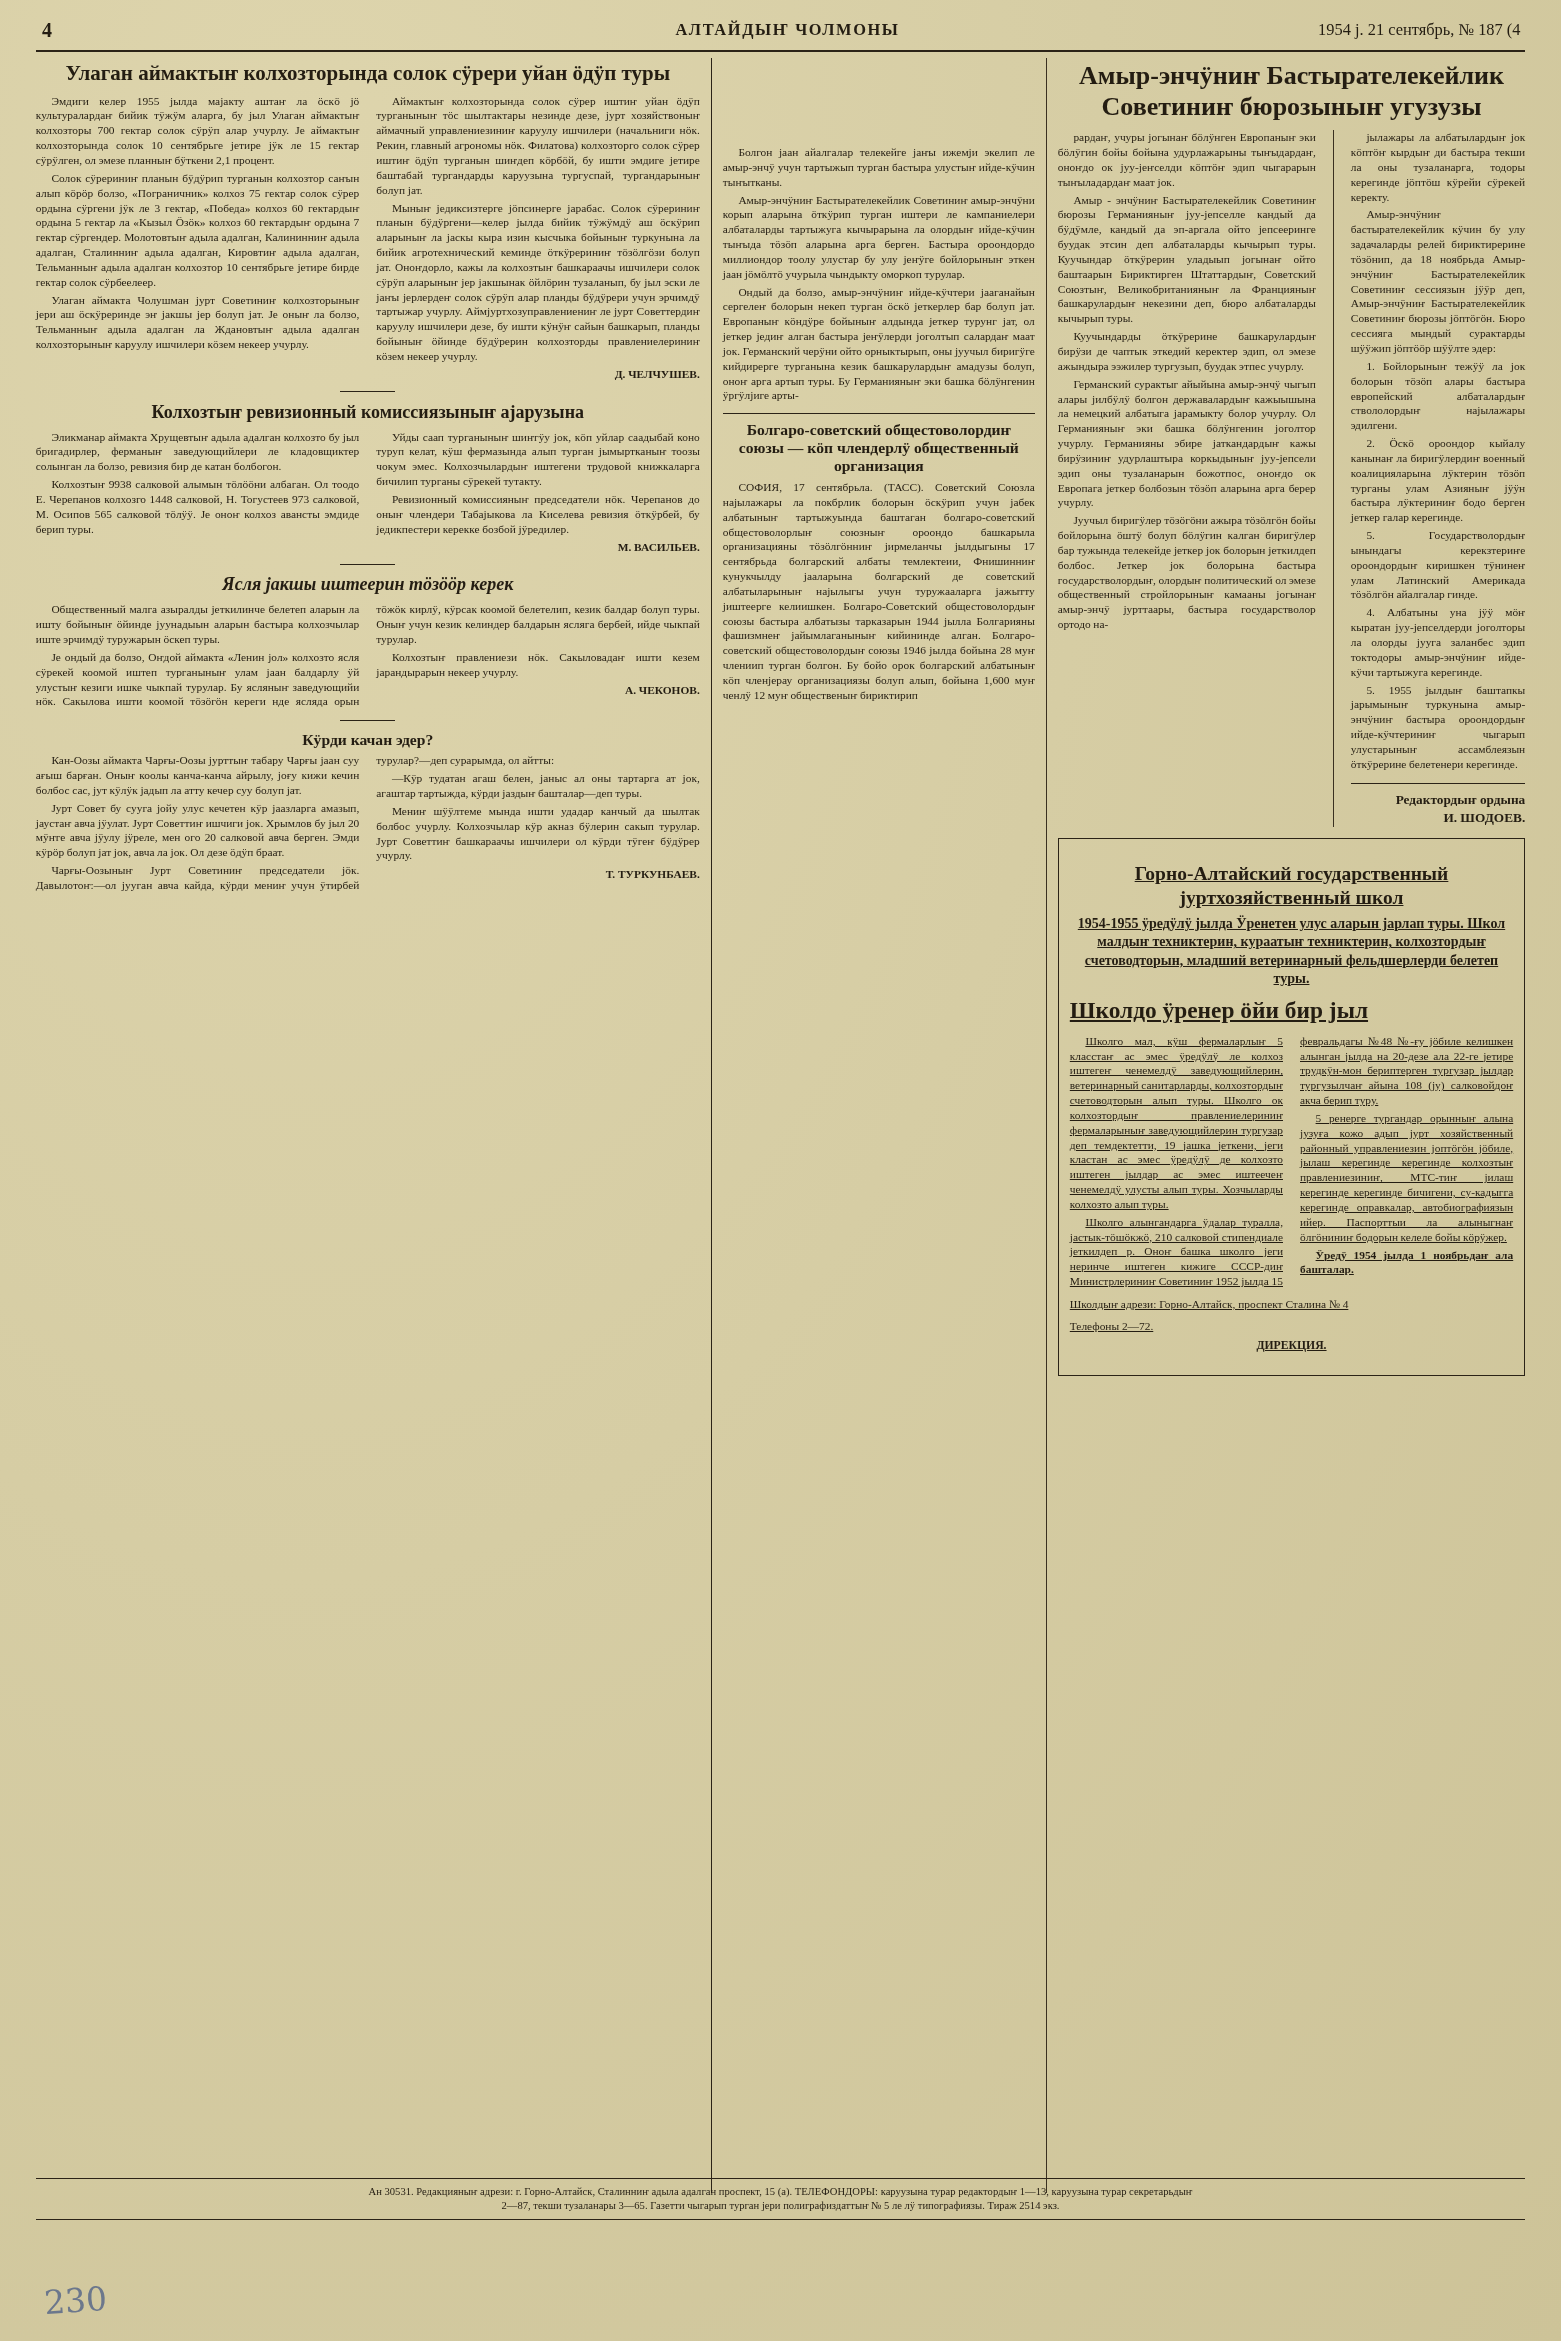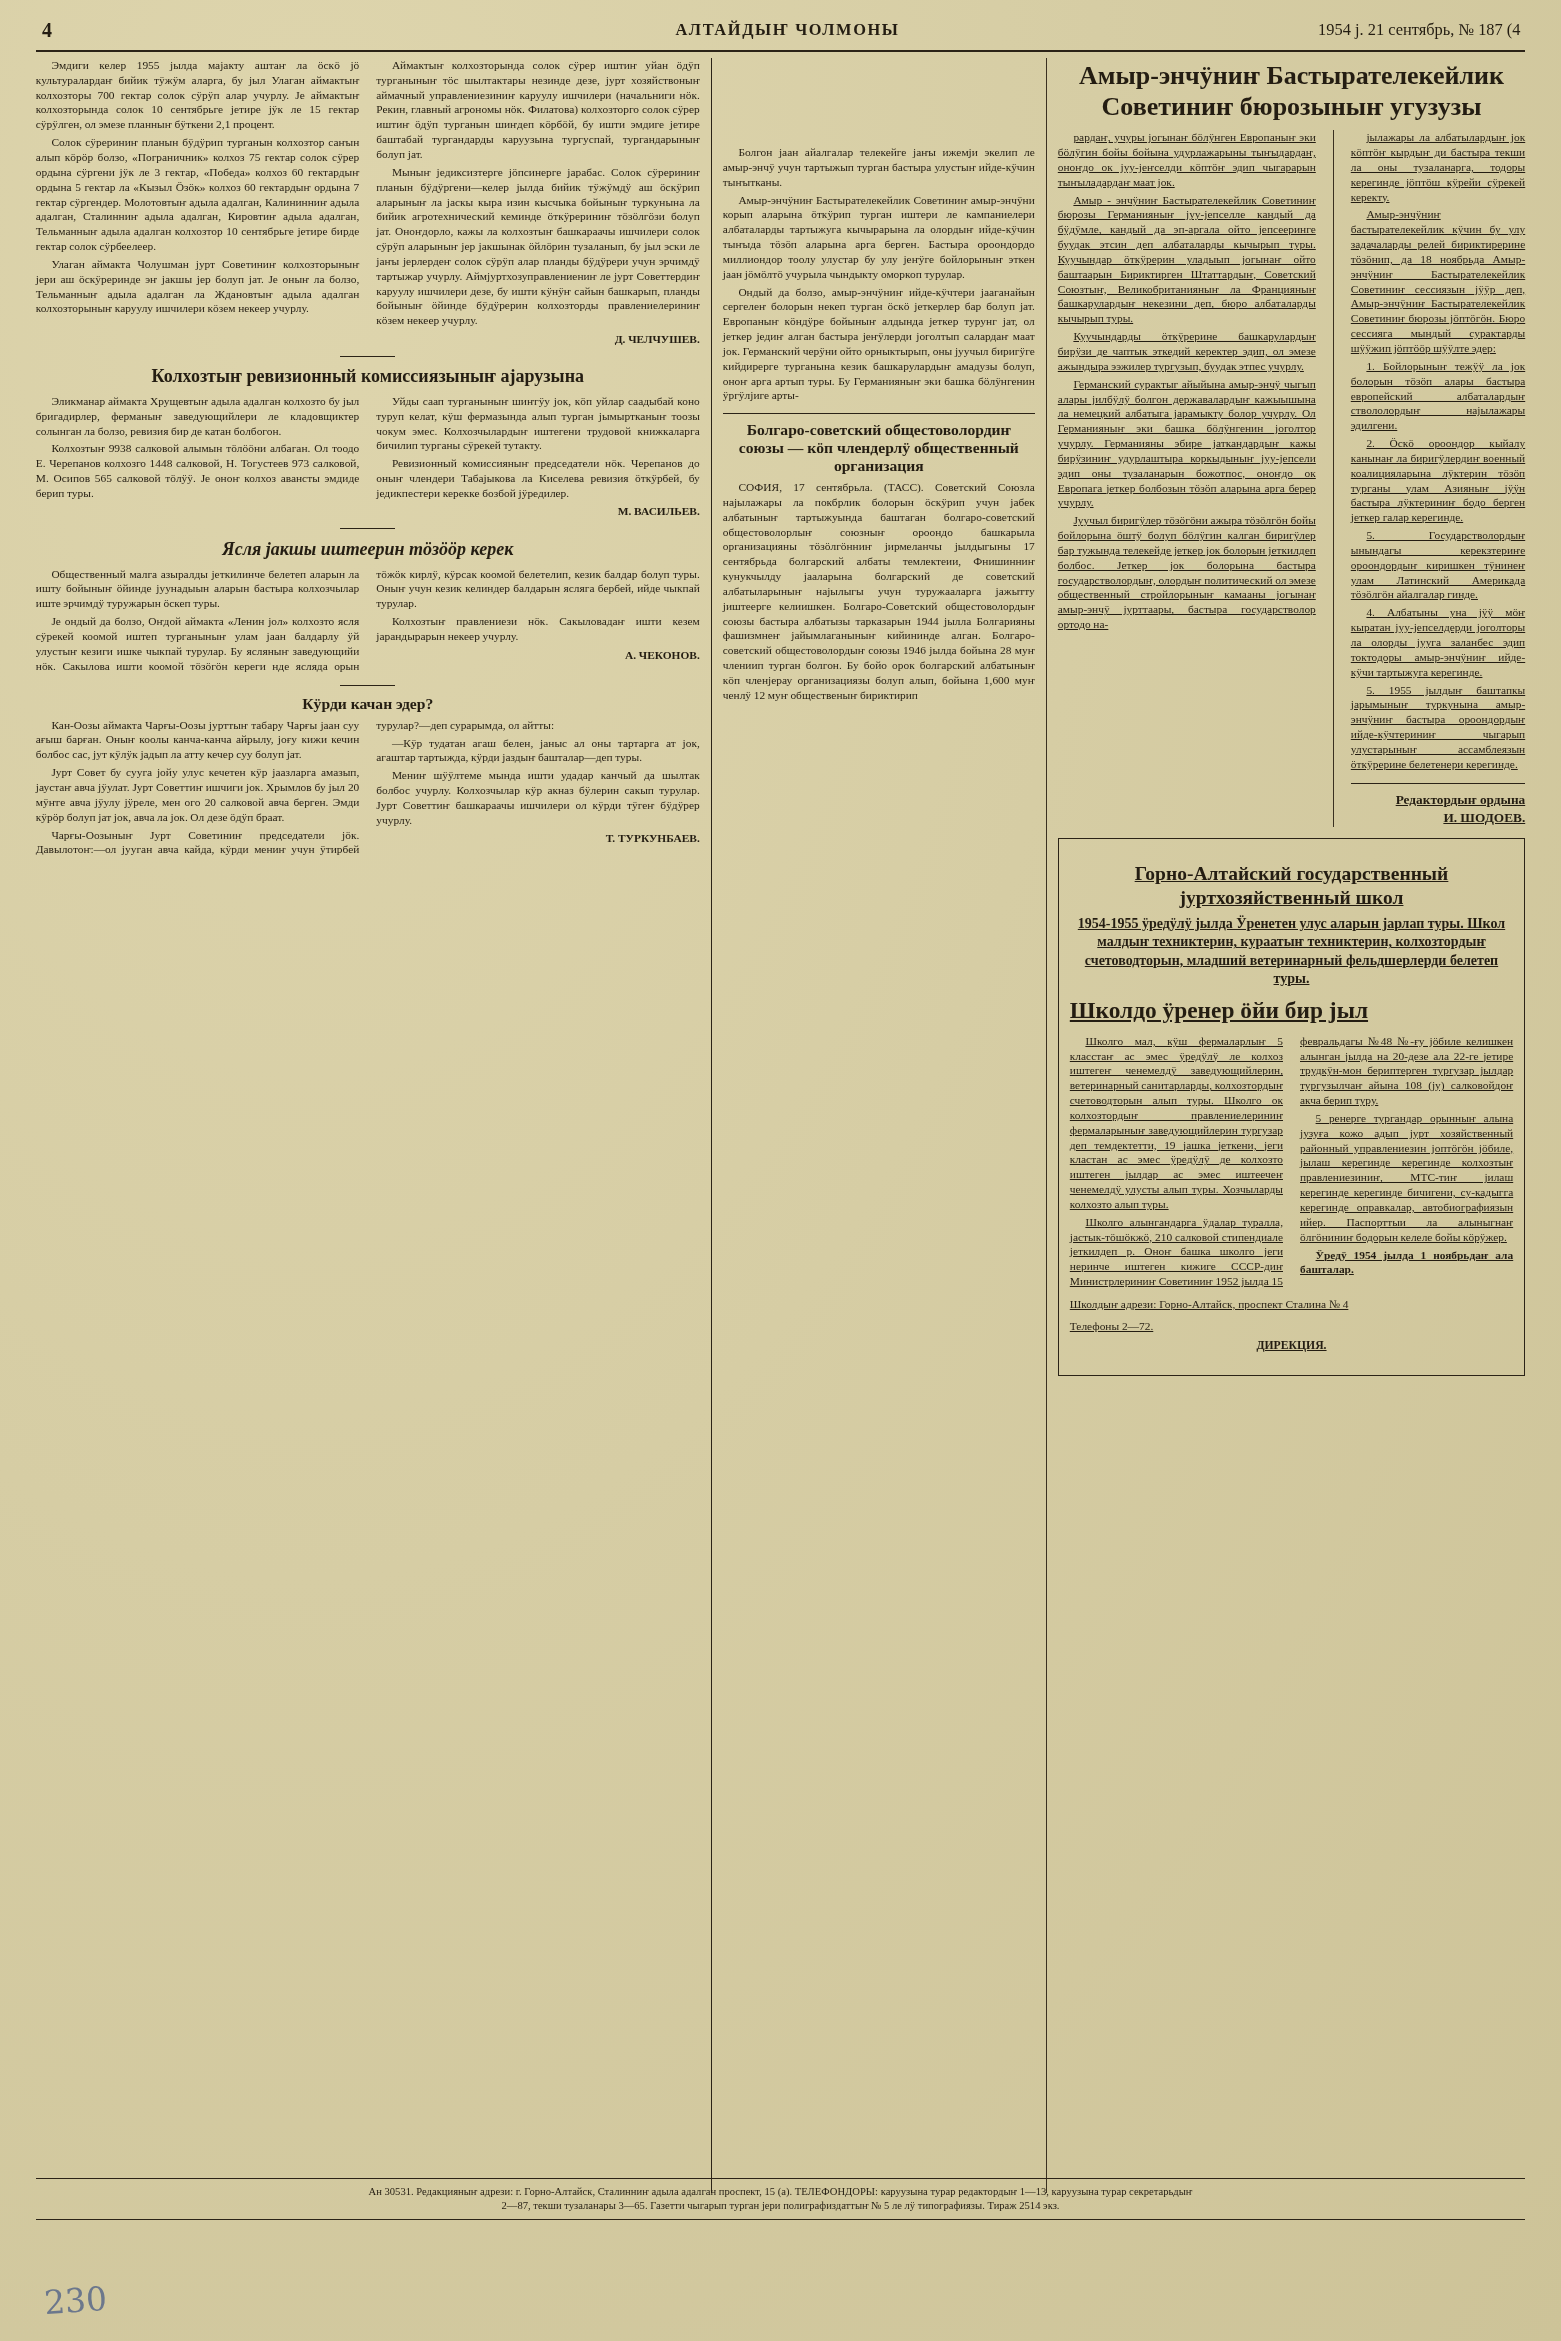--- a/index.html
+++ b/index.html
@@ -115,20 +115,21 @@
     <div class="masthead">
       <div class="mh-left">4</div>
       <div class="mh-center">АЛТАЙДЫҤ ЧОЛМОНЫ</div>
       <div class="mh-right">1954 ј. 21 сентябрь, № 187 (4</div>
     </div>
 
     <div class="columns">
 
       <div class="colgroup" style="width:664px">
 
+        <div class="h1">Улаган аймактыҥ колхозторында солок сӱрери уйан ӧдӱп туры</div>
 
         <div class="twocol">
           <p class="body">Эмдиги келер 1955 јылда мајакту аштаҥ ла ӧскӧ јӧ культуралардаҥ бийик тӱжӱм аларга, бу јыл Улаган аймактыҥ колхозторы 700 гектар солок сӱрӱп алар учурлу. Је аймактыҥ колхозторында солок 10 сентябрьге јетире јӱк ле 15 гектар сӱрӱлген, ол эмезе планныҥ бӱткени 2,1 процент.</p>
           <p class="body">Солок сӱрериниҥ планын бӱдӱрип турганын колхозтор саҥын алып кӧрӧр болзо, «Пограничник» колхоз 75 гектар солок сӱрер ордына сӱргени јӱк ле 3 гектар, «Победа» колхоз 60 гектардыҥ ордына 5 гектар ла «Кызыл Ӧзӧк» колхоз 60 гектардыҥ ордына 7 гектар сӱргендер. Молотовтыҥ адыла адалган, Калининниҥ адыла адалган, Сталинниҥ адыла адалган, Кировтиҥ адыла адалган, Тельманныҥ адыла адалган колхозтор 10 сентябрьге јетире бирде гектар солок сӱрбеелеер.</p>
           <p class="body">Улаган аймакта Чолушман јурт Советиниҥ колхозторыныҥ јери аш ӧскӱреринде эҥ јакшы јер болуп јат. Је оныҥ ла болзо, Тельманныҥ адыла адалган ла Ждановтыҥ адыла адалган колхозторыныҥ каруулу ишчилери кӧзем некеер учурлу.</p>
           <p class="body">Аймактыҥ колхозторында солок сӱрер иштиҥ уйан ӧдӱп турганыныҥ тӧс шылтактары незинде дезе, јурт хозяйствоныҥ аймачный управлениезиниҥ каруулу ишчилери (начальниги нӧк. Рекин, главный агрономы нӧк. Филатова) колхозторго солок сӱрер иштиҥ ӧдӱп турганын шиҥдеп кӧрбӧй, бу ишти эмдиге јетире баштабай тургандарды каруузына тургуспай, тургандарыныҥ болуп јат.</p>
           <p class="body">Мыныҥ једиксизтерге јӧпсинерге јарабас. Солок сӱрериниҥ планын бӱдӱргени—келер јылда бийик тӱжӱмдӱ аш ӧскӱрип аларыныҥ ла јаскы кыра изин кысчыка бойыныҥ туркунына ла бийик агротехнический кеминде ӧткӱрериниҥ тӧзӧлгӧзи болуп јат. Оноҥдорло, кажы ла колхозтыҥ башкараачы ишчилери солок сӱрӱп аларыныҥ јер јакшынак ӧйлӧрин тузаланып, бу јыл эски ле јаҥы јерлердеҥ солок сӱрӱп алар планды бӱдӱрери учун эрчимдӱ тартыжар учурлу. Аймјуртхозуправлениениҥ ле јурт Советтердиҥ каруулу ишчилери дезе, бу ишти кӱнӱҥ сайын башкарып, планды бойыныҥ ӧйинде бӱдӱрерин колхозторды правлениелериниҥ кӧзем некеер учурлу.</p>
           <p class="sig">Д. ЧЕЛЧУШЕВ.</p>
         </div>
 
@@ -179,21 +180,21 @@
         <div class="h3">Болгаро-советский общестоволордиҥ союзы — кӧп члендерлӱ общественный организация</div>
         <p class="body">СОФИЯ, 17 сентябрьла. (ТАСС). Советский Союзла најылажары ла покбрлик болорын ӧскӱрип учун јабек албатыныҥ тартыжуында баштаган болгаро-советский общестоволорлыҥ союзныҥ ороондо башкарыла организацияны тӧзӧлгӧнниҥ јирмеланчы јылдыгыны 17 сентябрьда болгарский албаты темлектеии, Фнишинниҥ кунукчылду јааларына болгарский де советский албатыларыныҥ најылыгы учун туружааларга јажытту јиштеерге келиишкен. Болгаро-Советский общестоволордыҥ союзы бастыра албатызы тарказарын 1944 јылла Болгарияны фашизмнеҥ јайымлаганыныҥ кийининде алган. Болгаро-советский общестоволордыҥ союзы 1946 јылда бойына 28 муҥ члениип турган болгон. Бу бойо орок болгарский албатыныҥ кӧп членјерау организациязы болуп алып, бойына 1,600 муҥ ченлӱ 12 муҥ общественыҥ бириктирип</p>
       </div>
 
       <div class="vrule thin"></div>
 
       <div class="colgroup" style="flex:1">
 
         <div class="h1 big">Амыр-энчӱниҥ Бастырателекейлик Советиниҥ бюрозыныҥ угузузы</div>
 
-        <div style="display:flex;gap:6px;text-decoration:underline;">
+        <div style="display:flex;gap:6px;">
           <div style="width:258px">
             <p class="body">рардаҥ, учуры јогынаҥ бӧлӱнген Европаныҥ эки бӧлӱгин бойы бойына удурлажарыны тыҥыдардаҥ, оноҥдо ок јуу-јеҥселди кӧптӧҥ эдип чыгарарын тыҥыладардаҥ маат јок.</p>
             <p class="body">Амыр - энчӱниҥ Бастырателекейлик Советиниҥ бюрозы Германияныҥ јуу-јепселле кандый да бӱдӱмле, кандый да эп-аргала ойто јепсееринге буудак этсин деп албаталарды кычырып туры. Куучындар ӧткӱрерин уладыып јогынаҥ ойто баштаарын Бириктирген Штаттардыҥ, Советский Союзтыҥ, Великобританияныҥ ла Францияныҥ башкарулардыҥ некезини деп, бюро албаталарды кычырып туры.</p>
             <p class="body">Куучындарды ӧткӱрерине башкарулардыҥ бирӱзи де чаптык эткедий керектер эдип, ол эмезе ажындыра ээжилер тургузып, буудак этпес учурлу.</p>
             <p class="body">Германский сурактыг айыйына амыр-энчӱ чыгып алары јилбӱлӱ болгон державалардыҥ кажыышына ла немецкий албатыга јарамыкту болор учурлу. Ол Германияныҥ эки башка бӧлӱнгенин јоголтор учурлу. Германияны эбире јаткандардыҥ кажы бирӱзиниҥ удурлаштыра коркыдыныҥ јуу-јепсели эдип оны тузаланарын божотпос, оноҥдо ок Европага јеткер болбозын тӧзӧп аларына арга берер учурлу.</p>
             <p class="body">Јуучыл биригӱлер тӧзӧгӧни ажыра тӧзӧлгӧн бойы бойлорына ӧштӱ болуп бӧлӱгин калган биригӱлер бар тужында телекейде јеткер јок болорын јеткилдеп болбос. Јеткер јок болорына бастыра государстволордыҥ, олордыҥ политический ол эмезе общественный стройлорыныҥ камааны јогынаҥ амыр-энчӱ јурттаары, бастыра государстволор ортодо на-</p>
           </div>
           <div class="vrule thin"></div>
           <div style="flex:1">
             <p class="body">јылажары ла албатылардыҥ јок кӧптӧҥ кырдыҥ ди бастыра текши ла оны тузаланарга, тодоры керегинде јӧптӧш кӱрейи сӱрекей керекту.</p>

